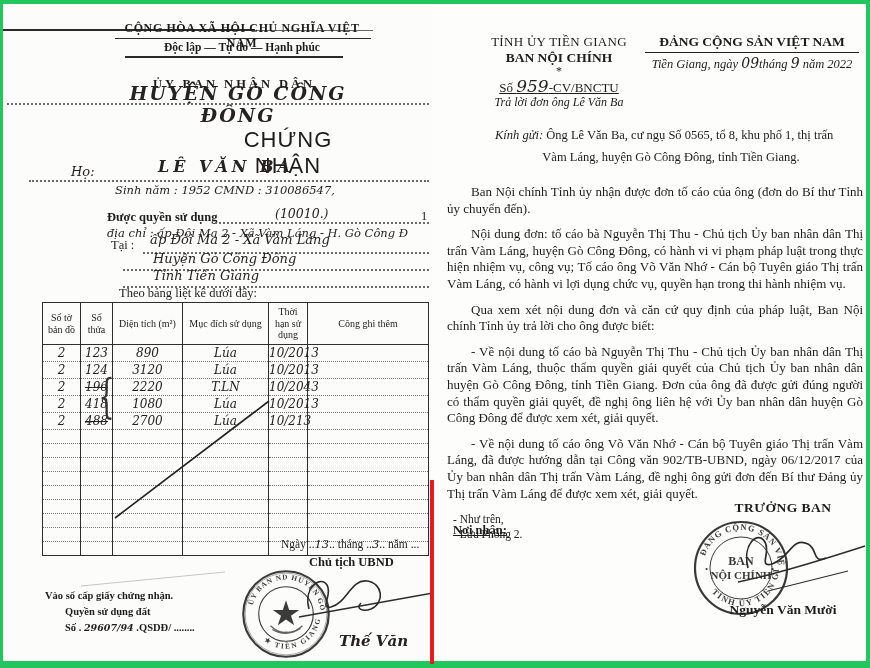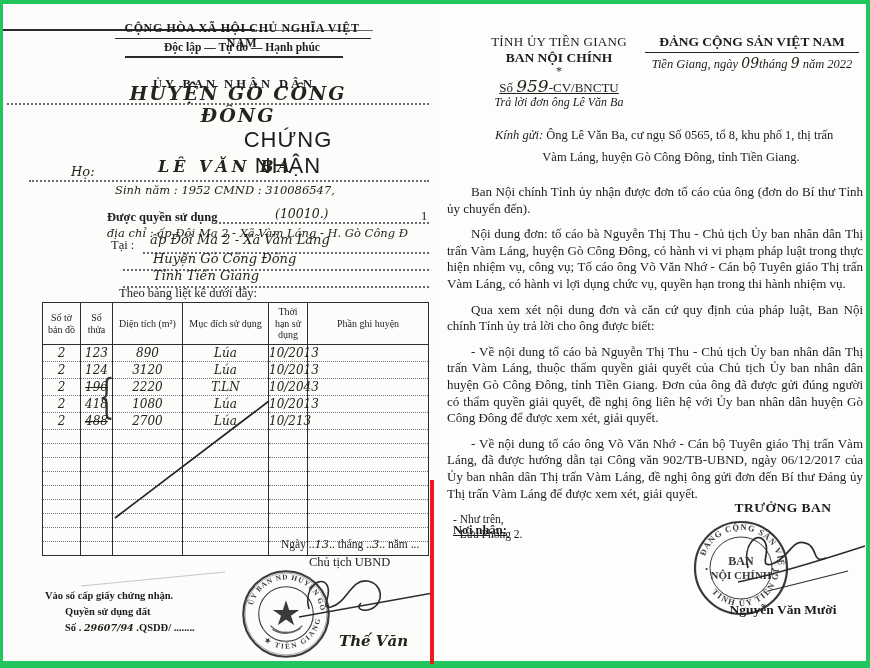--- a/index.html
+++ b/index.html
@@ -101,21 +101,21 @@
           <col style="width:39px">
           <col style="width:121px">
       </colgroup>
       <thead>
           <tr>
             <th>Số tờ bản đồ</th>
             <th>Số thửa</th>
             <th>Diện tích (m²)</th>
             <th>Mục đích sử dụng</th>
             <th>Thời hạn sử dụng</th>
-            <th>Phần ghi huyện</th>
+            <th>Công ghi thêm</th>
           </tr>
         </thead>
       <tbody>
           <tr>
             <td class="hand">2</td>
             <td class="hand">123</td>
             <td class="hand">890</td>
             <td class="hand">Lúa</td>
             <td class="hand">10/2013</td>
             <td class="hand"></td>
@@ -230,21 +230,21 @@
     <div class="abs" style="left:89px; top:365px; font-size:46px; color:#333; transform:scaleX(.55); font-family:'DejaVu Serif',serif;">{</div>
 
     <svg class="abs" style="left:0; top:0; pointer-events:none;" width="430" height="657">
       <line x1="112" y1="514" x2="266" y2="397" stroke="#222" stroke-width="1.6"></line>
       <line x1="78" y1="582" x2="222" y2="568" stroke="#9a9a9a" stroke-width="1" opacity="0.55"></line>
     </svg>
 
     <div class="abs nowrap" style="left:278px; top:533px; font-size:11.5px;">
       <span>Ngày ..</span><span class="hand">13</span><span>.. tháng ..</span><span class="hand">3</span><span>.. năm ...</span>
     </div>
-    <div class="abs" style="left:306px; top:551px; font-size:12.5px;">Chủ tịch UBND</div>
+    <div class="abs" style="left:306px; top:551px; font-size:12.5px;font-weight:bold;">Chủ tịch UBND</div>
 
     <div class="abs small-print" style="left:42px; top:586px;">Vào sổ cấp giấy chứng nhận.</div>
     <div class="abs small-print" style="left:62px; top:602px;">Quyền sử dụng đất</div>
     <div class="abs small-print nowrap" style="left:62px; top:618px;">
       <span>Số .</span>
       <span class="hand" style="font-size:9.5px;">29607/94</span>
       <span>.QSDĐ/ ........</span>
     </div>
 
     <svg class="abs" style="left:228px; top:560px;" width="110" height="100" viewBox="0 0 110 110">

